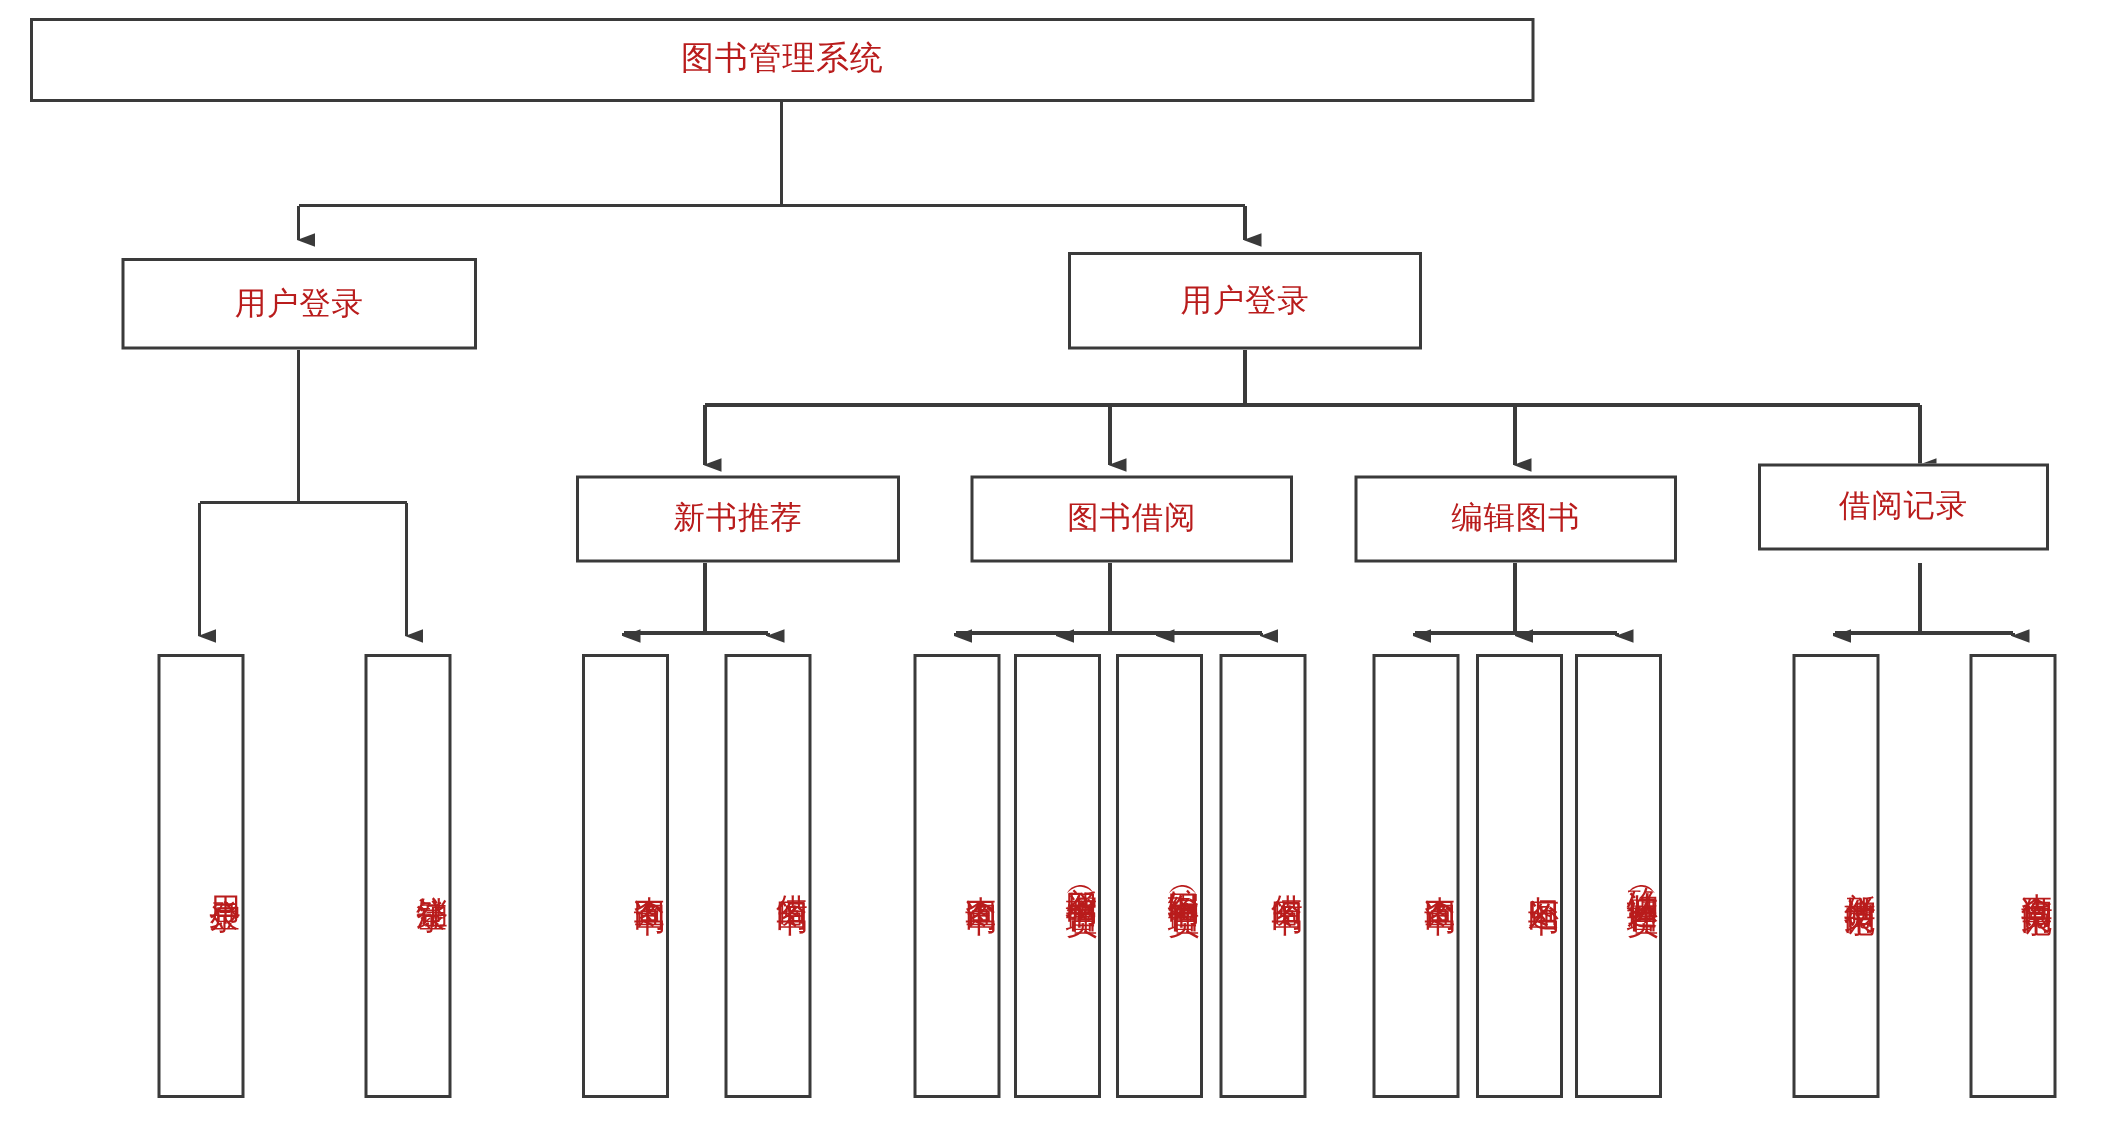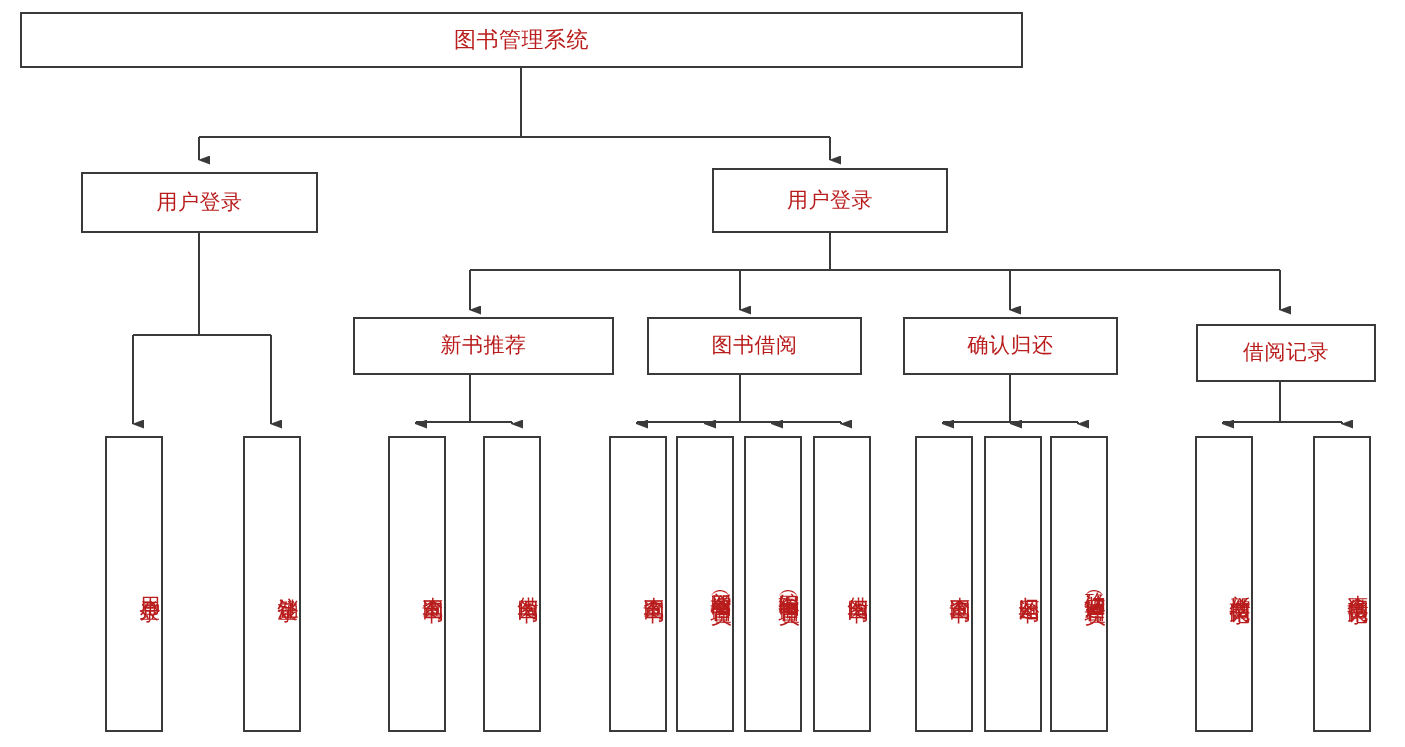--- a/index.html
+++ b/index.html
@@ -123,30 +123,30 @@
     <span>图书管理系统</span>
   </div>
 
   <div class="node horiz" style="left:81px; top:172px; width:237px; height:61px;">
     <span>用户登录</span>
   </div>
   <div class="node horiz" style="left:712px; top:168px; width:236px; height:65px;">
     <span>用户登录</span>
   </div>
 
-  <div class="node horiz" style="left:353px; top:317px; width:261px; height:58px;">
+  <div class="node horiz" style="left:384px; top:317px; width:216px; height:58px;">
     <span>新书推荐</span>
   </div>
   <div class="node horiz" style="left:633px; top:317px; width:215px; height:58px;margin-left:14px;">
     <span>图书借阅</span>
   </div>
   <div class="node horiz" style="left:903px; top:317px; width:215px; height:58px;">
-    <span>确认归还</span>
+    <span>编辑图书</span>
   </div>
-  <div class="node horiz" style="left:1172px; top:324px; width:180px; height:58px;margin-left:24px;">
+  <div class="node horiz" style="left:1172px; top:309px; width:194px; height:58px;">
     <span>借阅记录</span>
   </div>
 
   <div class="node vert" style="left:105px; top:436px; width:58px; height:296px;">
     <span class="vtext">用户登录</span>
   </div>
   <div class="node vert" style="left:243px; top:436px; width:58px; height:296px;">
     <span class="vtext">注销登录</span>
   </div>
 

